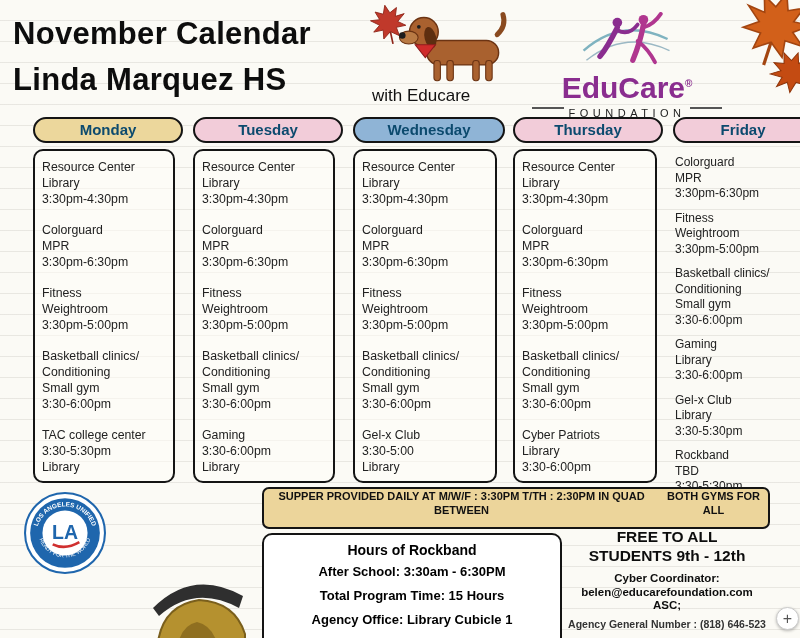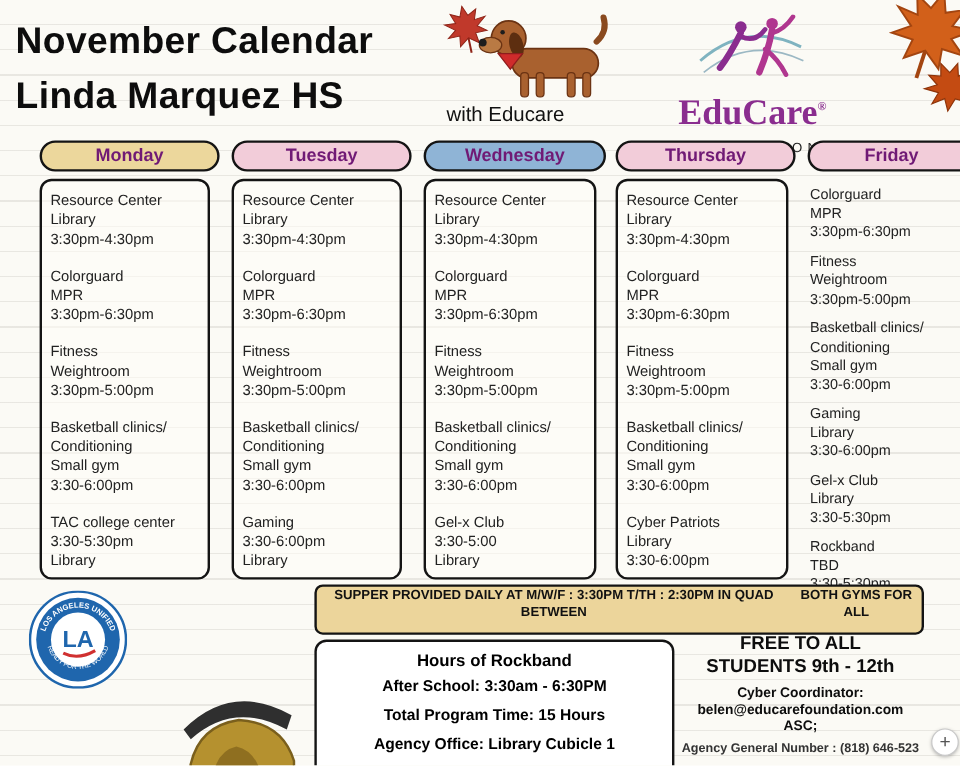--- a/index.html
+++ b/index.html
@@ -10,30 +10,30 @@
       repeating-linear-gradient(to bottom, rgba(0,0,0,0) 0 20px, rgba(120,115,105,0.14) 20px 21px),
       #fbfaf5;
   }
   .title{ position:absolute; left:13px; font-weight:700; font-size:31px; color:#0d0d0d; letter-spacing:0.3px; }
   .title-1{ top:16px; } .title-2{ top:62px; }
   .with-text{ position:absolute; left:372px; top:86px; font-size:17px; color:#111; }
 
   
   .educare{ position:absolute; left:532px; top:12px; width:190px; text-align:center; }
   .educare-mark{ display:block; margin:0 auto; }
-  .educare-name{ font-family:Liberation Serif, serif; font-weight:700; font-size:30px; color:#8a2d8f; line-height:43px; }
+  .educare-name{ font-family:Liberation Sans, sans-serif; font-weight:700; font-size:30px; color:#8a2d8f; line-height:32px; }
   .educare-name sup{ font-size:10px; }
-  .educare-sub{ display:flex; align-items:flex-end; gap:5px; margin-top:3px; }
+  .educare-sub{ display:flex; align-items:flex-start; gap:5px; margin-top:3px; }
   .educare-sub .rule{ flex:1; height:1.5px; background:#555; }
   .educare-sub .label{ font-size:11px; letter-spacing:4.5px; color:#222; }
 
   
   .day-pill{
     position:absolute; top:117px; height:26px; border:2px solid #141414; border-radius:15px;
-    text-align:center; font-weight:700; font-size:15px; color:#701a75; line-height:22px;
+    text-align:center; font-weight:700; font-size:15px; color:#0c4a6e; line-height:22px;
   }
   .day-col{
     position:absolute; top:149px; height:334px; padding:8px 7px;
     font-size:12.3px; color:#222;
   }
   .day-col.boxed{ border:2px solid #141414; border-radius:10px; background:rgba(255,253,248,0.55); }
   .day-col.friday{ top:151px; padding:4px 2px; font-size:12px; }
   .event{ margin-bottom:15px; }
   .event:last-child{ margin-bottom:0; }
   .event-line{ line-height:16px; }

